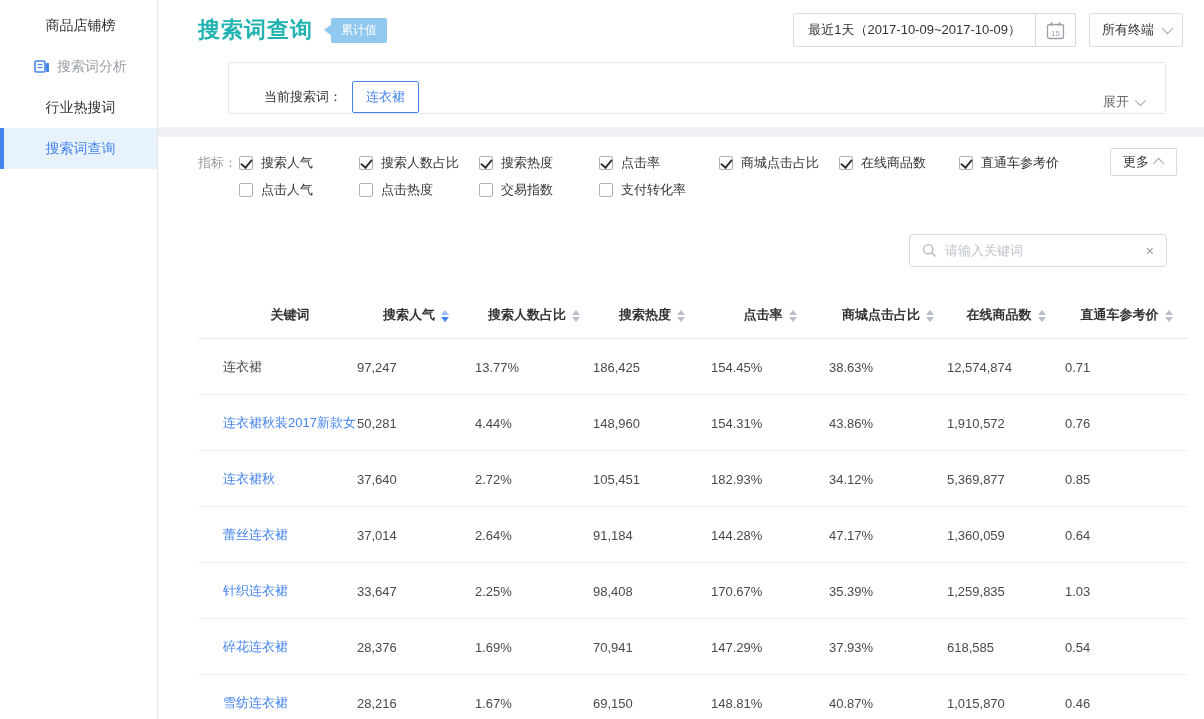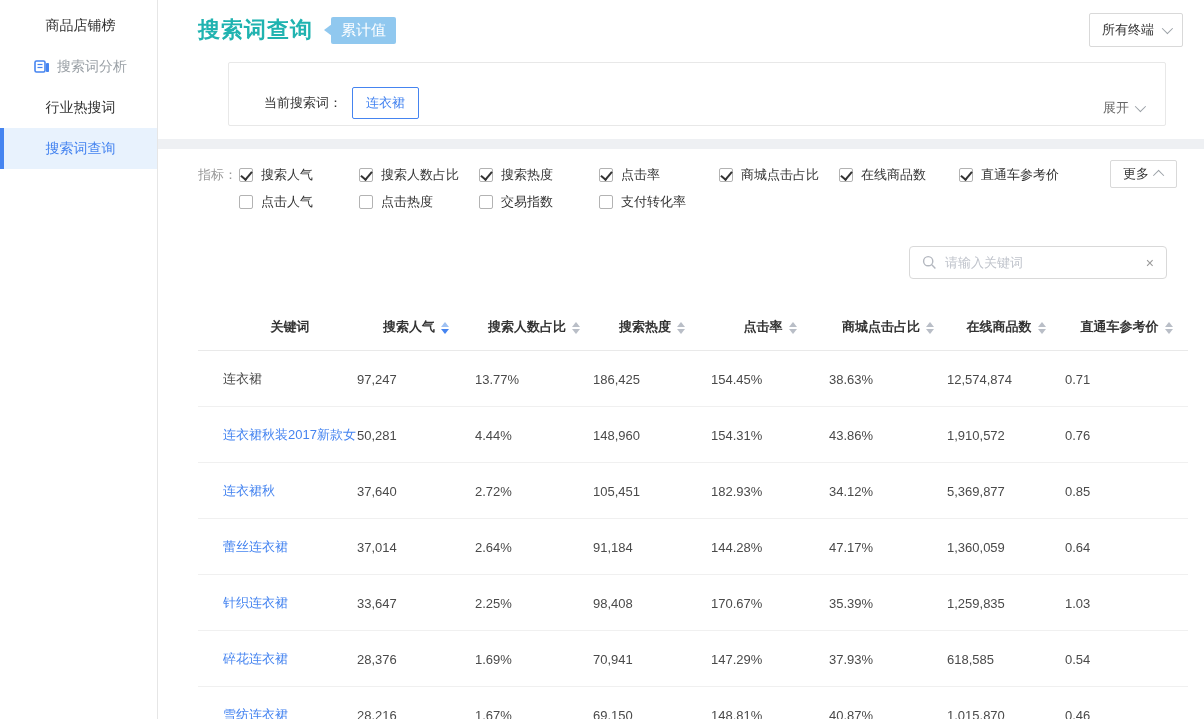--- a/index.html
+++ b/index.html
@@ -14,36 +14,36 @@
   .side-item.dim { color:#9aa0a6; }
   .side-item.active { background:#e8f2fd; color:#4584f0; border-left-color:#4584f0; }
   .book-icon svg { display:block; }
 
   
   .main { flex:1; min-width:0; }
 
   .topbar { padding:11px 21px 0 40px; }
   .title-row { display:flex; align-items:center; height:38px; }
   .page-title { font-size:22px; font-weight:bold; color:#20b3b0; letter-spacing:1px; }
-  .badge { position:relative; margin-left:18px; background:#90c8ef; color:#fff; font-size:15px;
+  .badge { position:relative; margin-left:18px; background:#90c8ef; color:#fff; font-size:12px;
            padding:4px 10px; border-radius:2px; }
   .badge .badge-arrow { position:absolute; left:-7px; top:50%; margin-top:-6px; width:0; height:0;
            border-top:6px solid transparent; border-bottom:6px solid transparent; border-right:8px solid #90c8ef; }
   .title-spacer { flex:1; }
   .date-group { display:flex; align-items:stretch; height:34px; border:1px solid #d9d9d9; border-radius:2px; background:#fff; cursor:pointer; }
   .date-text { display:flex; align-items:center; padding:0 14px; color:#333; }
   .cal-seg { display:flex; align-items:center; padding:0 9px; border-left:1px solid #d9d9d9; }
   .terminal-box { display:flex; align-items:center; gap:8px; height:34px; margin-left:13px; padding:0 12px;
            border:1px solid #d9d9d9; border-radius:2px; cursor:pointer; color:#333; }
 
   .chev { display:inline-block; width:8px; height:8px; border-right:1px solid #9aa0a6; border-bottom:1px solid #9aa0a6; }
   .chev.down { transform:rotate(45deg) translateY(-2px); }
   .chev.up   { transform:rotate(-135deg) translateY(-2px); }
 
-  .filterbox { margin:13px 17px 0 30px; height:64px; border:1px solid #e8e8e8; border-radius:2px;
+  .filterbox { margin:13px 17px 0 30px; height:52px; border:1px solid #e8e8e8; border-radius:2px;
                display:flex; align-items:center; padding:18px 22px 0 35px; }
   .filter-label { color:#333; }
   .keyword-chip { margin-left:10px; border:1px solid #4584f0; color:#4584f0; background:#fff; font-size:13px;
                   padding:6px 13px; border-radius:2px; cursor:pointer; font-family:inherit; }
   .filter-spacer { flex:1; }
   .expand-btn { color:#666; cursor:pointer; display:flex; align-items:center; gap:6px;margin-top:10px; }
   .topbar-pad { height:13px; }
 
   .gray-band { height:10px; background:#eef0f3; }
 
@@ -115,20 +115,31 @@
   <main class="main">
 
     <div class="topbar">
       <div class="title-row">
         <h1 class="page-title">搜索词查询</h1>
         <span class="badge">
           <span class="badge-arrow"></span>
           <span>累计值</span>
         </span>
         <span class="title-spacer"></span>
+        <div class="date-group">
+          <span class="date-text">最近1天（2017-10-09~2017-10-09）</span>
+          <span class="cal-seg">
+            <svg width="21" height="21" viewBox="0 0 21 21">
+              <rect x="2.5" y="4.5" width="16" height="14" rx="2" fill="none" stroke="#9aa0a6" stroke-width="1.3"></rect>
+              <line x1="6.5" y1="2" x2="6.5" y2="6" stroke="#9aa0a6" stroke-width="1.3"></line>
+              <line x1="14.5" y1="2" x2="14.5" y2="6" stroke="#9aa0a6" stroke-width="1.3"></line>
+              <text x="10.5" y="15.5" font-size="8" text-anchor="middle" fill="#9aa0a6">15</text>
+            </svg>
+          </span>
+        </div>
         <div class="terminal-box">
           <span>所有终端</span>
           <span class="chev down"></span>
         </div>
       </div>
 
       <div class="filterbox">
         <span class="filter-label">当前搜索词：</span>
         <button class="keyword-chip">连衣裙</button>
         <span class="filter-spacer"></span>

